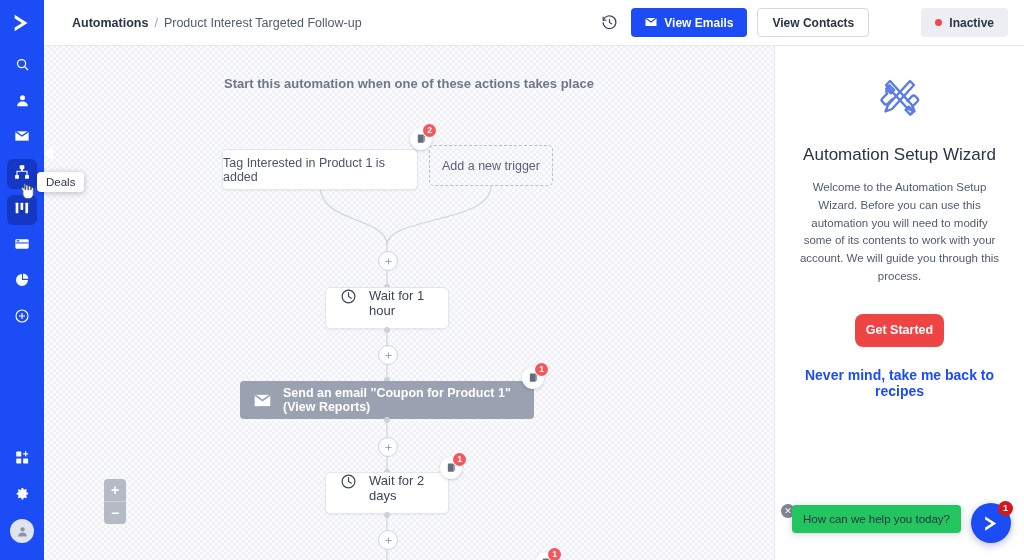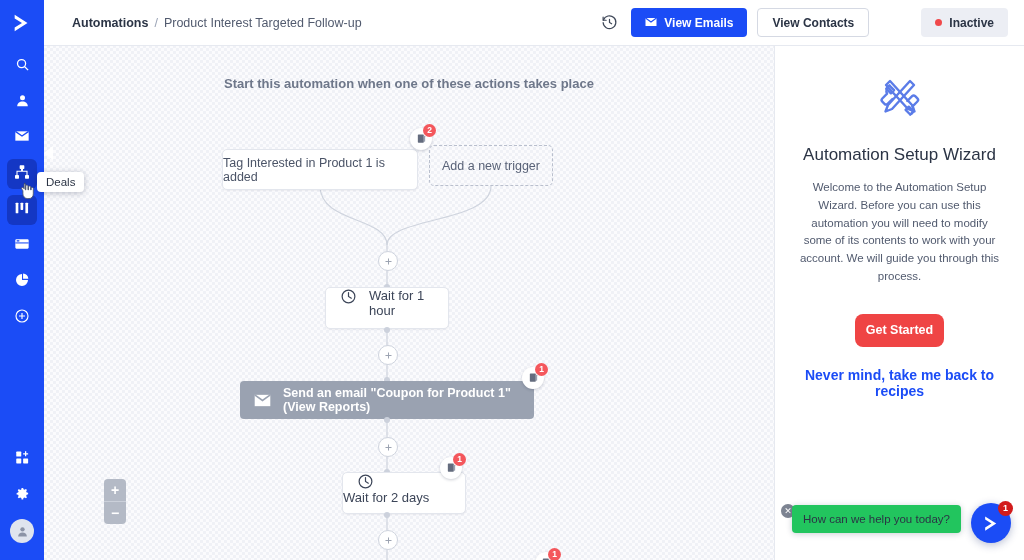--- a/index.html
+++ b/index.html
@@ -454,21 +454,21 @@
       </div>
       <div class="joint" style="left:340px;top:372px;"></div>
 
       <div class="plus" style="left:334px;top:392px;">
         <svg width="9" height="9" viewBox="0 0 24 24" stroke="#9aa1b0" stroke-width="2.6" stroke-linecap="round">
             <path d="M12 5v14M5 12h14"></path>
           </svg>
       </div>
 
       <div class="joint" style="left:340px;top:424px;"></div>
-      <div class="node step-box" style="left:298px;top:427px;width:124px;height:42px;flex-direction:column;">
+      <div class="node step-box" style="left:281px;top:427px;width:124px;height:42px;">
         <span class="st-icon">
           <svg width="17" height="17" viewBox="0 0 24 24" fill="none" stroke="#3c4558" stroke-width="1.7" stroke-linecap="round">
             <circle cx="12" cy="12" r="9"></circle>
               <path d="M12 6.5V12l4 2.4"></path>
           </svg>
         </span>
         <span>Wait for 2 days</span>
       </div>
       <div class="note-badge" style="left:396px;top:412px;">
         <span>

